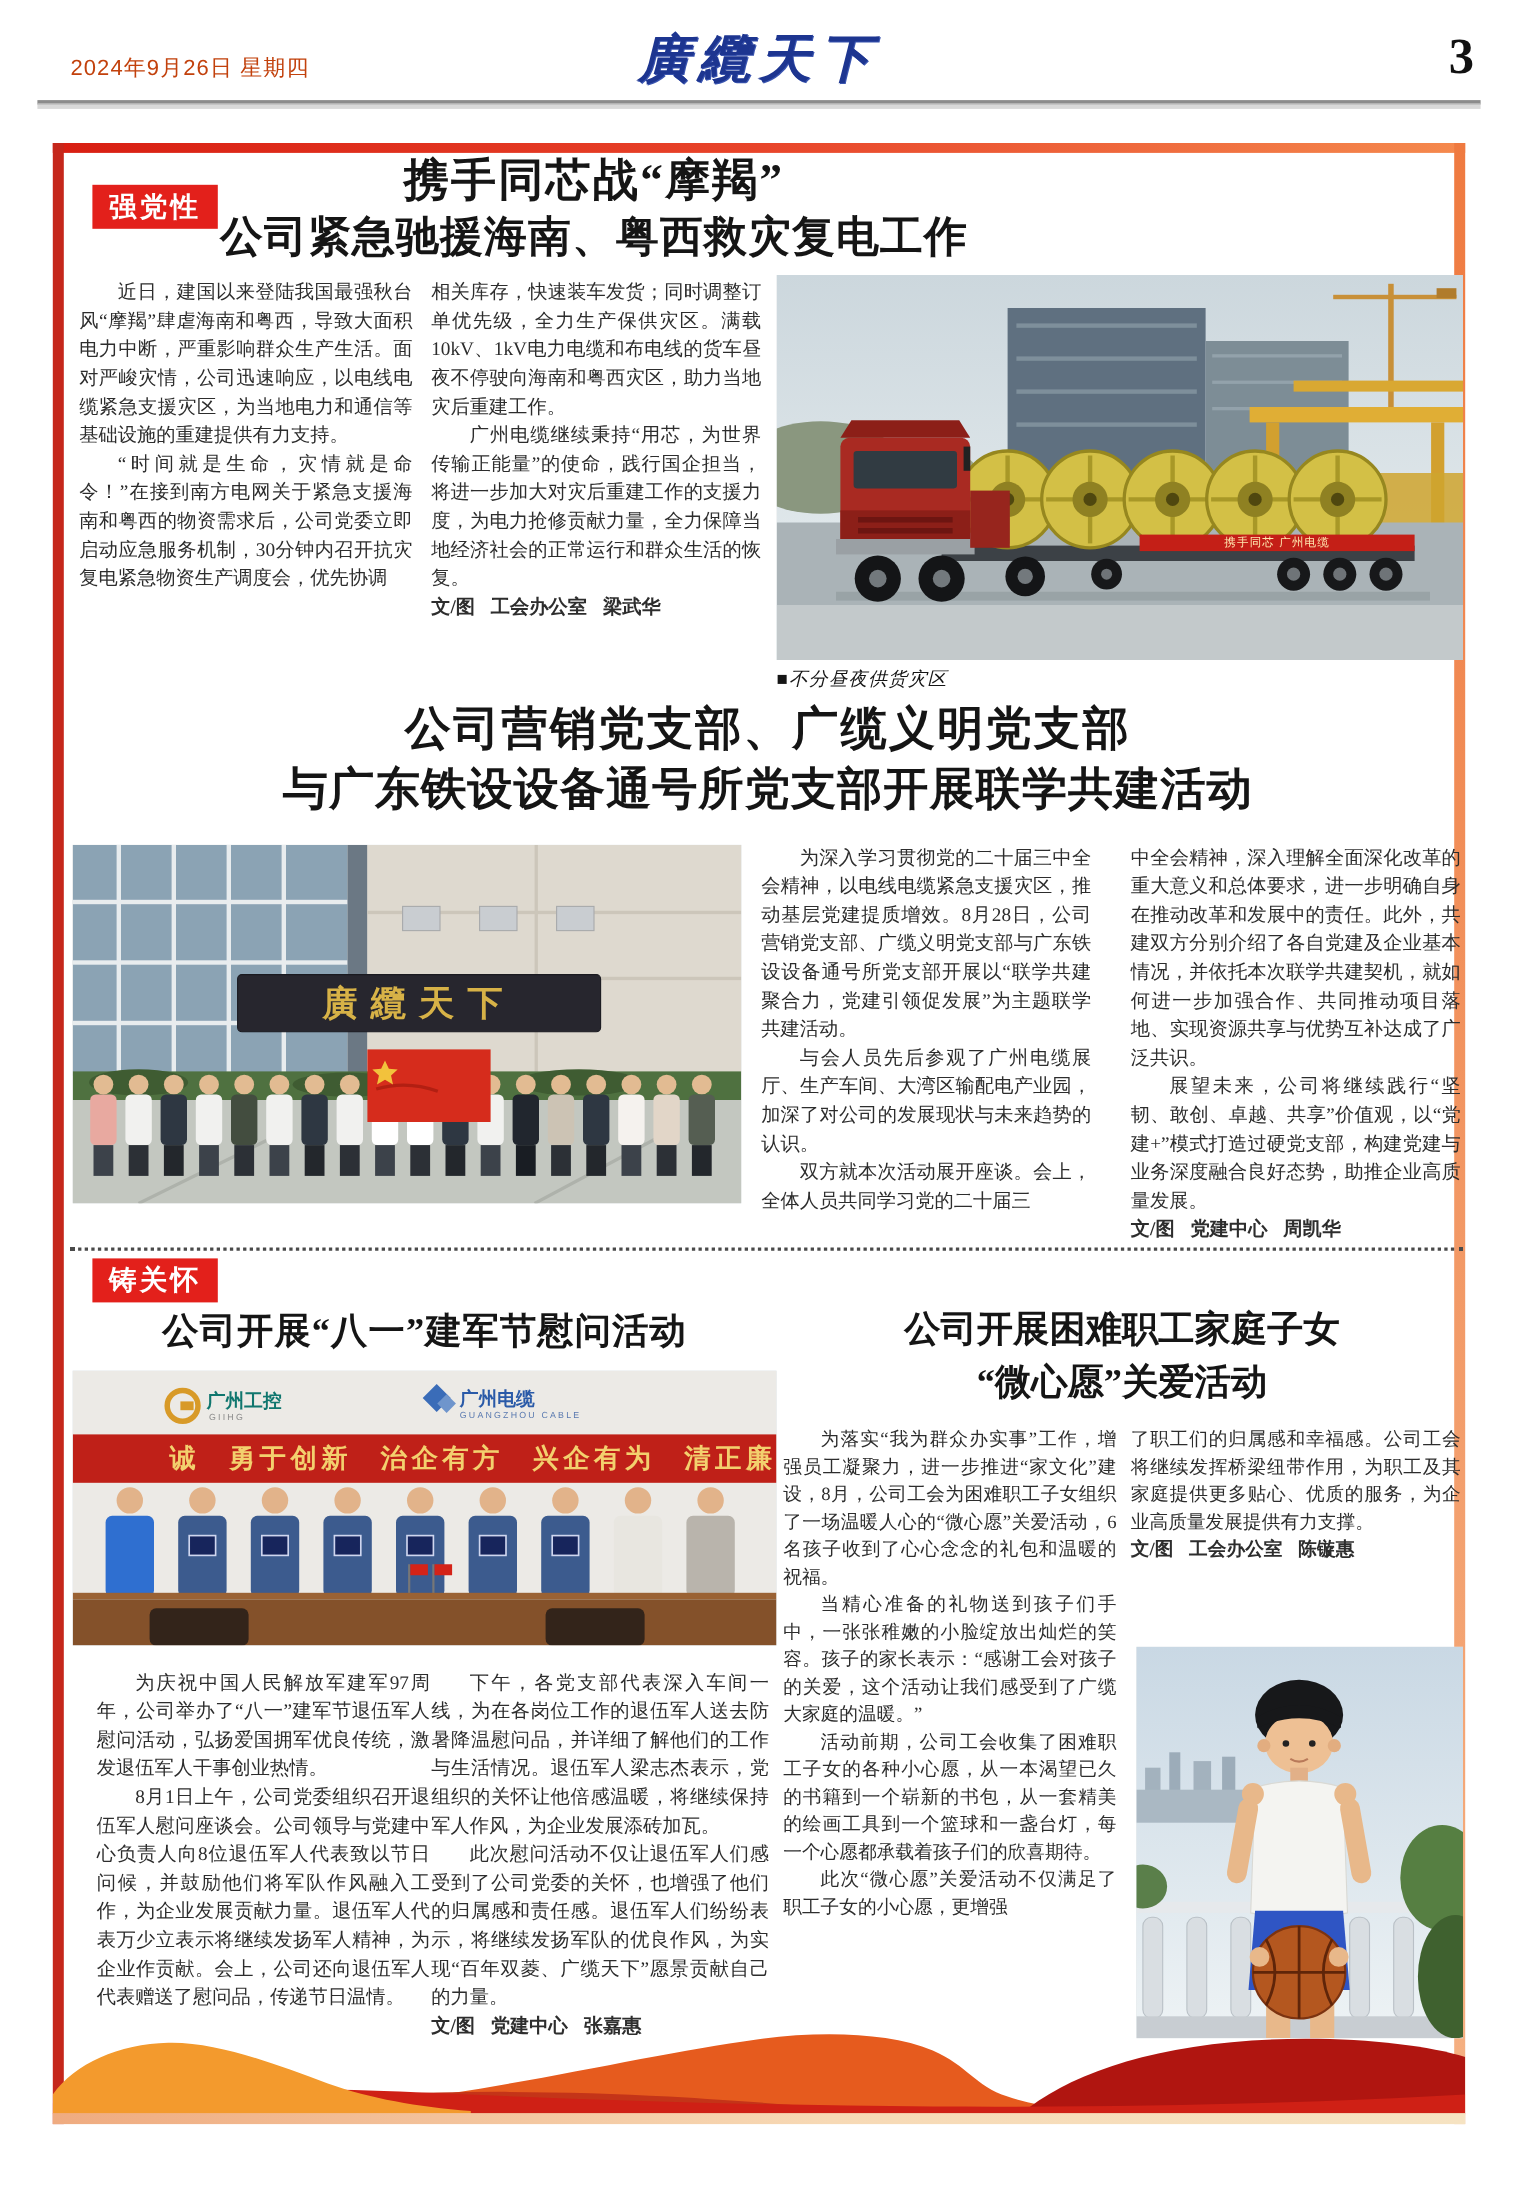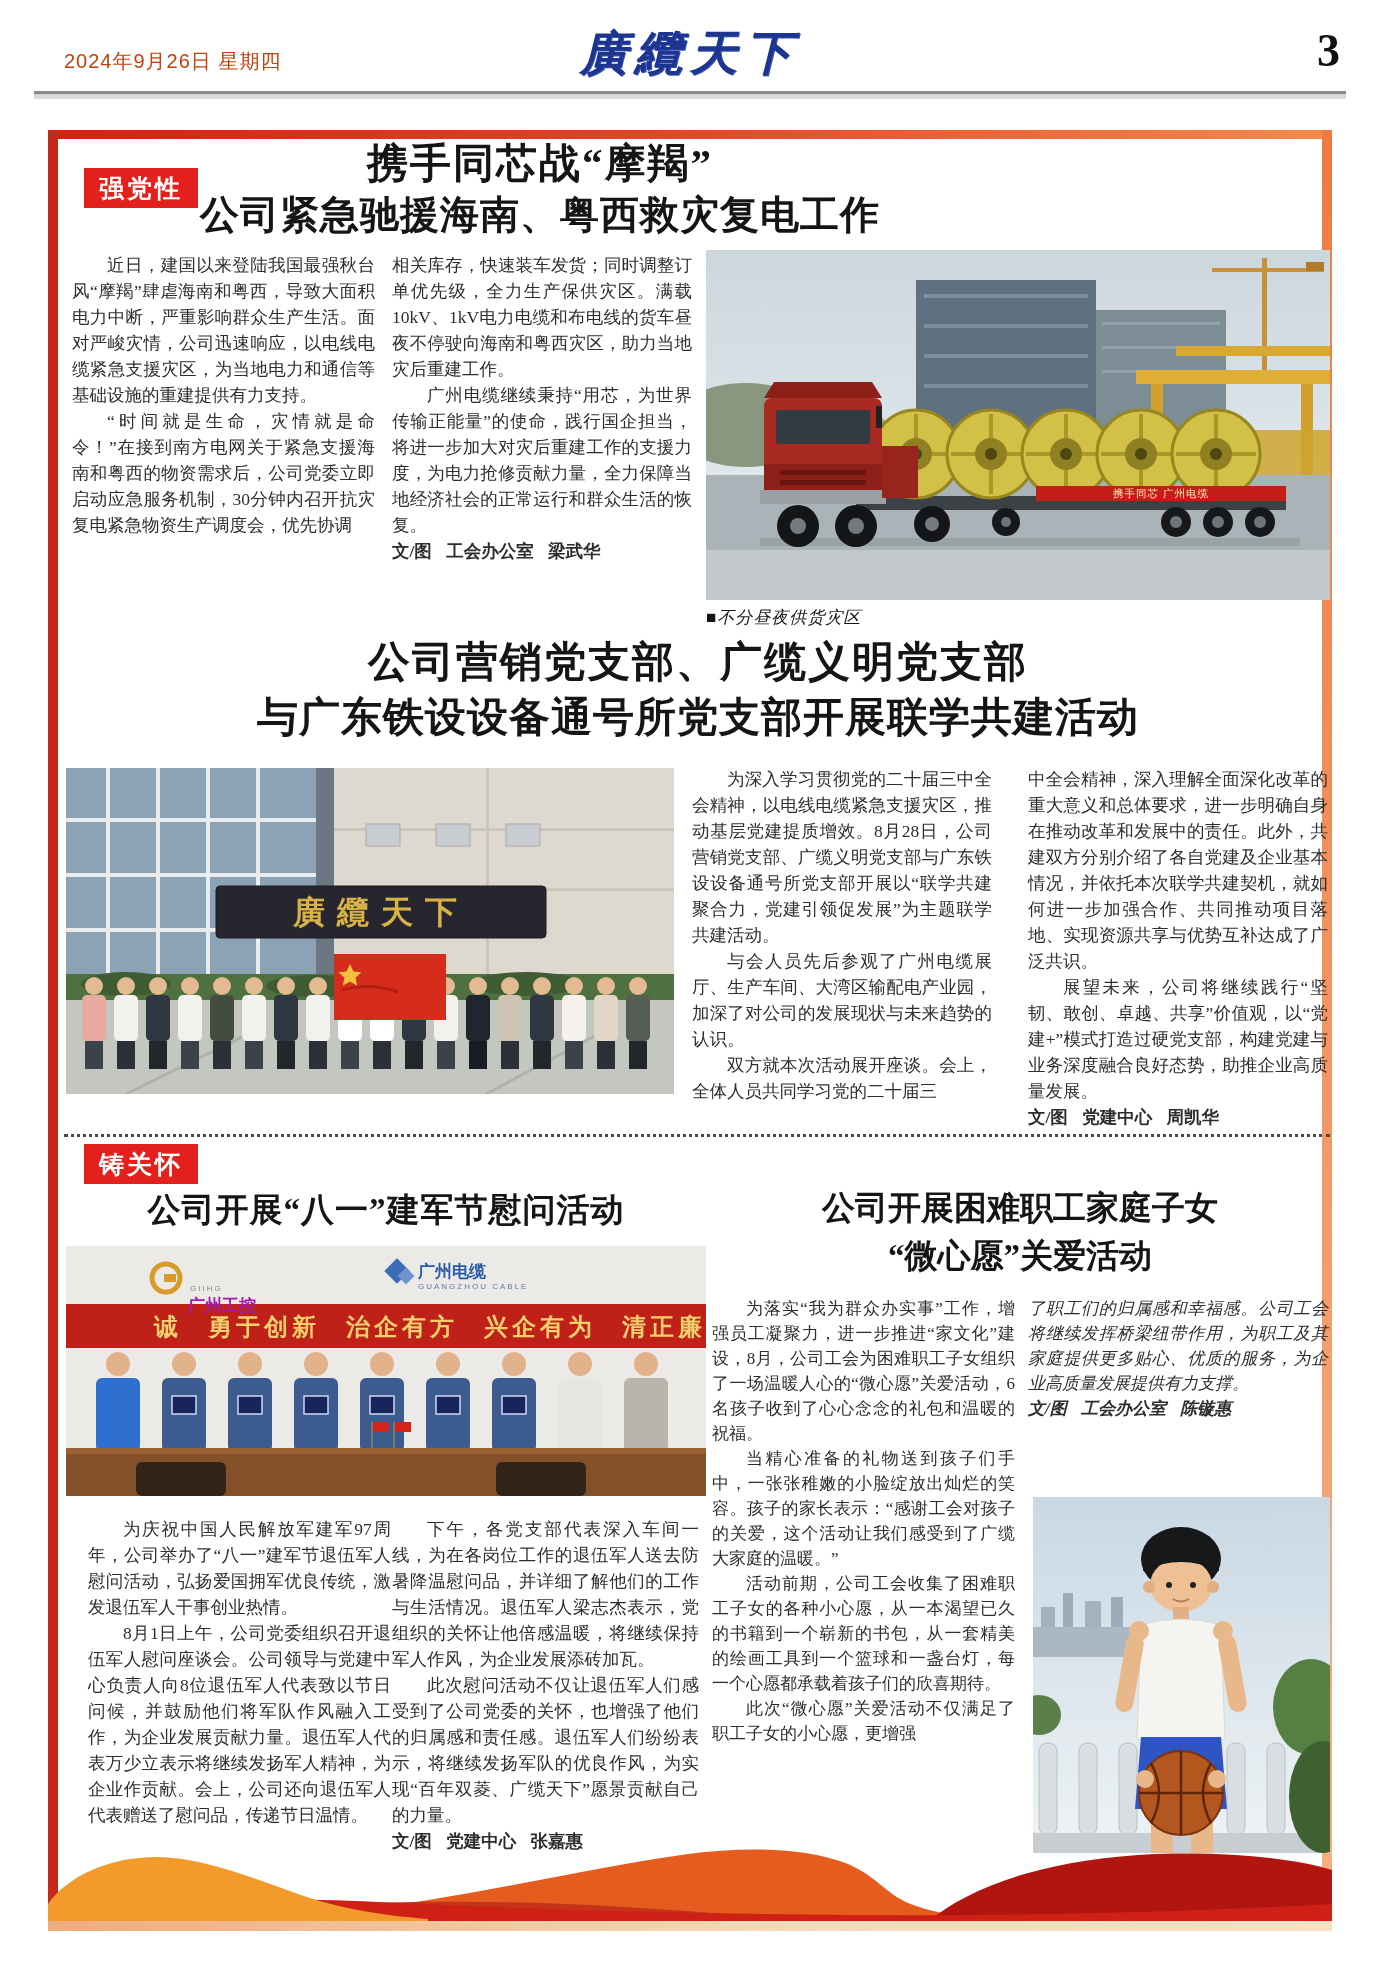--- a/index.html
+++ b/index.html
@@ -401,21 +401,21 @@
         <rect x="305" y="176" width="2" height="30" fill="#777777"></rect>
         <rect x="327" y="176" width="2" height="30" fill="#777777"></rect>
         <path d="M307,176 h16 v10 h-16 z" fill="#d42318"></path>
         <path d="M329,176 h16 v10 h-16 z" fill="#d42318"></path>
         <rect x="0" y="202" width="640" height="6" fill="#9a6234"></rect>
         <rect x="0" y="208" width="640" height="42" fill="#84512a"></rect>
         <rect x="70" y="216" width="90" height="34" rx="6" fill="#33241a"></rect>
         <rect x="430" y="216" width="90" height="34" rx="6" fill="#33241a"></rect>
       </g>
     </svg>
-    <div class="ovl logo-name" style="left:122px;top:16px;color:#a21caf;margin-top:32px;">广州工控</div>
+    <div class="ovl logo-name" style="left:122px;top:16px;color:#0f766e;">广州工控</div>
     <div class="ovl logo-sub" style="left:124px;top:38px;color:#8a8a8a;">GIIHG</div>
     <div class="ovl logo-name" style="left:352px;top:14px;color:#2a5aa8;">广州电缆</div>
     <div class="ovl logo-sub" style="left:352px;top:36px;color:#5a7ab0;">GUANGZHOU CABLE</div>
     <div class="ovl p3-banner" style="left:0;top:64px;width:640px;height:34px;line-height:34px;">诚 勇于创新 治企有方 兴企有为 清正廉</div>
   </div>
 
   <div class="abs coltext" style="left:88px;top:1516px;width:303px;">
     <p class="indent">为庆祝中国人民解放军建军97周年，公司举办了“八一”建军节退伍军人慰问活动，弘扬爱国拥军优良传统，激发退伍军人干事创业热情。</p>
     <p class="indent">8月1日上午，公司党委组织召开退伍军人慰问座谈会。公司领导与党建中心负责人向8位退伍军人代表致以节日问候，并鼓励他们将军队作风融入工作，为企业发展贡献力量。退伍军人代表万少立表示将继续发扬军人精神，为企业作贡献。会上，公司还向退伍军人代表赠送了慰问品，传递节日温情。</p>
   </div>
@@ -427,21 +427,21 @@
 
   <div class="abs hl hl4a">公司开展困难职工家庭子女</div>
   <div class="abs hl hl4b">“微心愿”关爱活动</div>
 
   <div class="abs coltext tight" style="left:712px;top:1296px;width:303px;">
     <p class="indent">为落实“我为群众办实事”工作，增强员工凝聚力，进一步推进“家文化”建设，8月，公司工会为困难职工子女组织了一场温暖人心的“微心愿”关爱活动，6名孩子收到了心心念念的礼包和温暖的祝福。</p>
     <p class="indent">当精心准备的礼物送到孩子们手中，一张张稚嫩的小脸绽放出灿烂的笑容。孩子的家长表示：“感谢工会对孩子的关爱，这个活动让我们感受到了广缆大家庭的温暖。”</p>
     <p class="indent">活动前期，公司工会收集了困难职工子女的各种小心愿，从一本渴望已久的书籍到一个崭新的书包，从一套精美的绘画工具到一个篮球和一盏台灯，每一个心愿都承载着孩子们的欣喜期待。</p>
     <p class="indent">此次“微心愿”关爱活动不仅满足了职工子女的小心愿，更增强</p>
   </div>
-  <div class="abs coltext tight" style="left:1028px;top:1296px;width:300px;font-style:italic;">
+  <div class="abs coltext tight" style="left:1028px;top:1296px;width:300px;">
     <p>了职工们的归属感和幸福感。公司工会将继续发挥桥梁纽带作用，为职工及其家庭提供更多贴心、优质的服务，为企业高质量发展提供有力支撑。</p>
     <p class="byline">文/图 工会办公室 陈镟惠</p>
   </div>
 
   <div class="abs photo" style="left:1033px;top:1497px;width:297px;height:356px;">
     <svg width="297" height="356" viewBox="0 0 297 356">
       <defs>
         <linearGradient id="sky4" x1="0" y1="0" x2="0" y2="1">
           <stop offset="0" stop-color="#c9d8e4"></stop>
             <stop offset="1" stop-color="#eef3f5"></stop>

